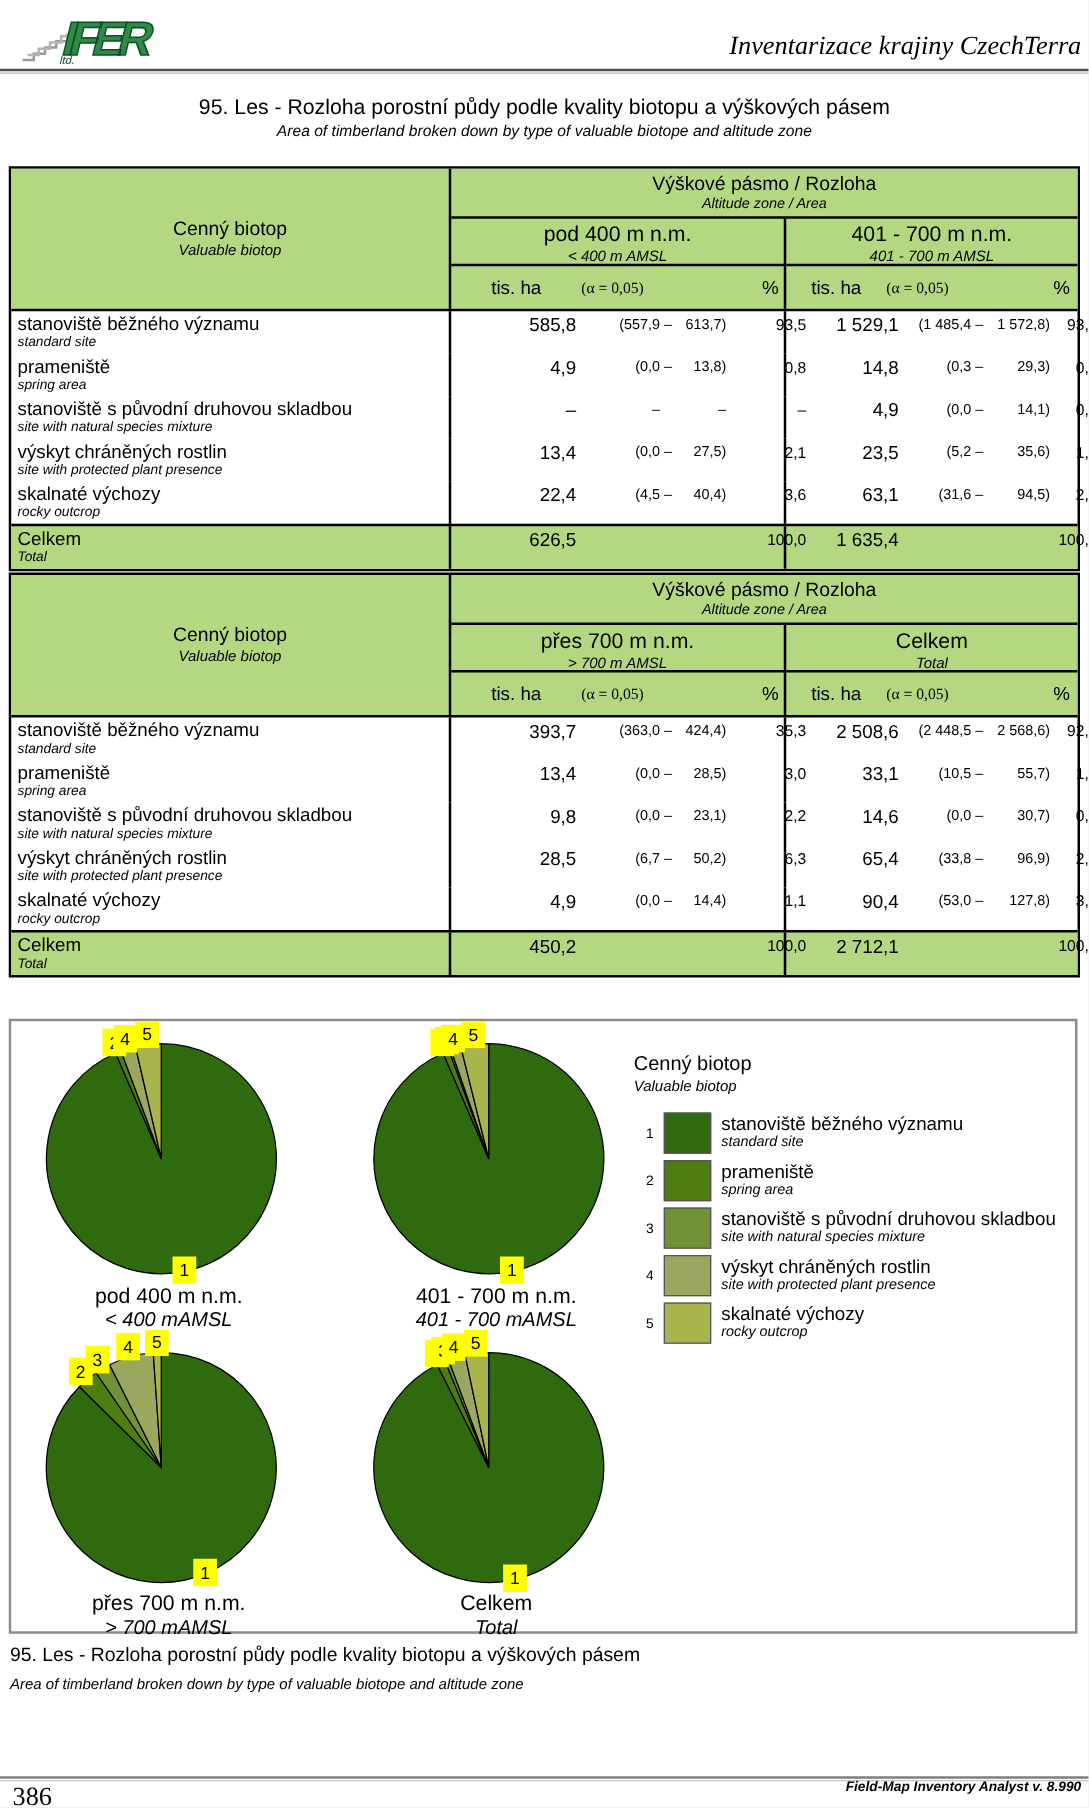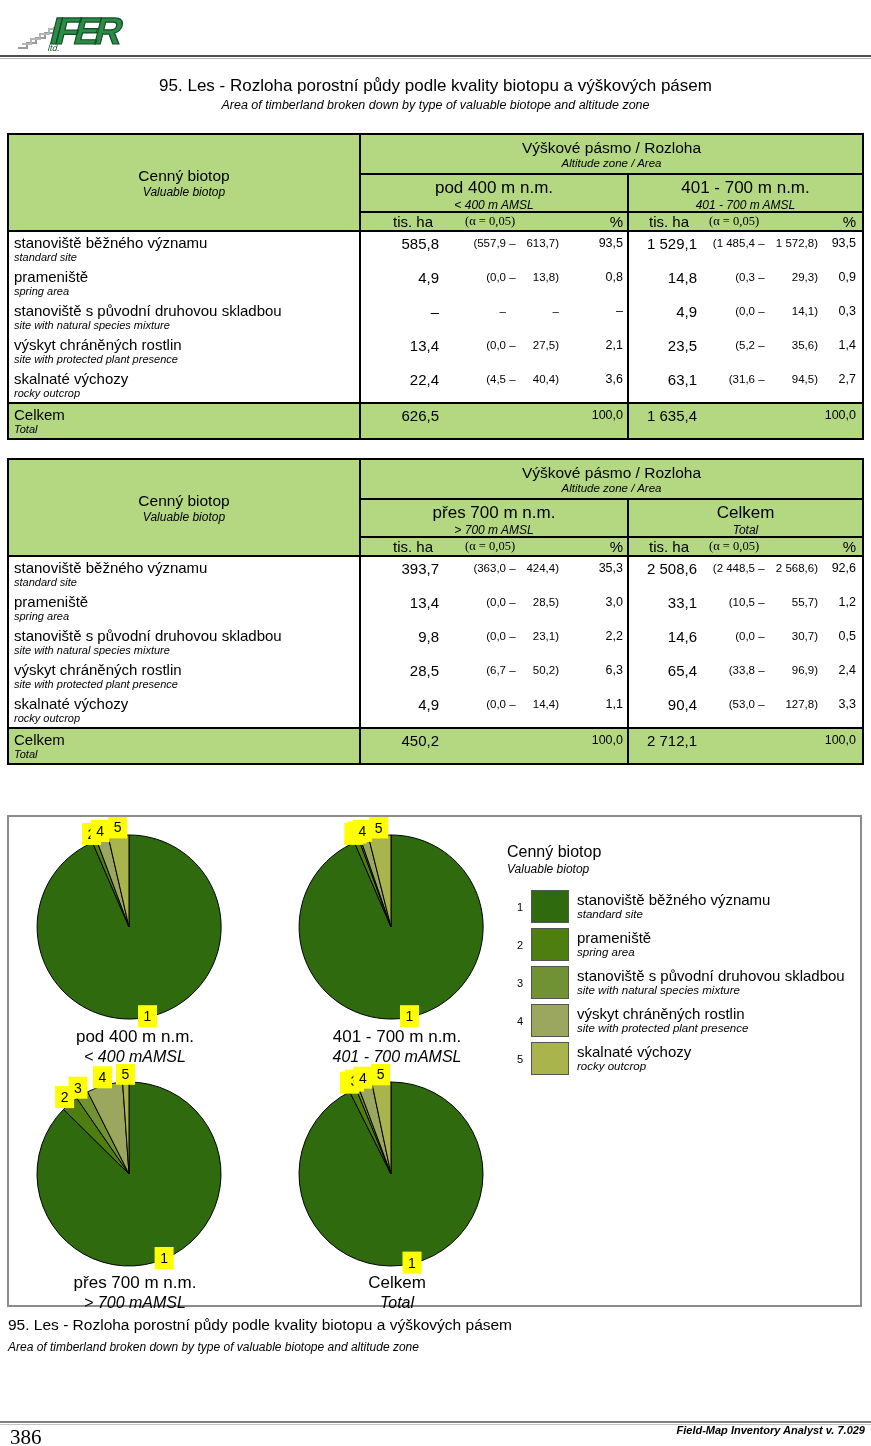--- a/index.html
+++ b/index.html
@@ -27,33 +27,33 @@
   .corner .cs{font-size:15.5px;}
   .corner .en{font-size:12px;font-style:italic;}
   .gtitle{height:40px;border-bottom:2px solid #000;text-align:center;padding-top:4px;box-sizing:border-box;}
   .gtitle .cs{font-size:15.5px;}
   .gtitle .en{font-size:11.5px;font-style:italic;}
   .gcols{display:grid;grid-template-columns:268px 233px;}
   .colhead{height:38px;border-bottom:2px solid #000;text-align:center;padding-top:3px;box-sizing:border-box;}
   .colhead.first{border-right:2px solid #000;}
   .colhead .cs{font-size:17px;}
   .colhead .en{font-size:12px;font-style:italic;}
-  .subrow{height:17px;box-sizing:border-box;display:grid;align-items:center;}
+  .subrow{height:34px;box-sizing:border-box;display:grid;align-items:center;}
   .subrow.first{border-right:2px solid #000;}
   .sr0{grid-template-columns:104px 118px 46px;}
   .sr1{grid-template-columns:80px 113px 40px;}
   .sub-v{text-align:center;font-size:15px;}
   .sub-ci{text-align:left;font-size:12.5px;font-family:"Liberation Serif",serif;}
   .sub-p{text-align:right;font-size:15px;padding-right:6px;}
   .tbody{border-top:2px solid #000;}
   .trow{display:grid;grid-template-columns:352px 268px 233px;min-height:34px;}
   .trow .name{border-right:2px solid #000;padding:2px 0 0 5px;box-sizing:border-box;}
   .trow .name .cs{font-size:15px;line-height:17px;}
   .trow .name .en{font-size:11px;font-style:italic;line-height:13px;}
-  .group{display:grid;padding-top:3px;box-sizing:border-box;align-content:start;}
+  .group{display:grid;padding-top:3px;box-sizing:border-box;align-content:start;margin-left:22px;}
   .group.g0{grid-template-columns:104px 118px 46px;border-right:2px solid #000;}
   .group.g1{grid-template-columns:80px 113px 40px;}
   .val{font-size:15px;text-align:right;}
   .g0 .val{padding-right:26px;} .g1 .val{padding-right:12px;}
   .ci{display:flex;justify-content:flex-end;font-size:11.5px;padding-top:2px;white-space:nowrap;}
   .g0 .ci{padding-right:24px;} .g1 .ci{padding-right:4px;}
   .ci .sep{width:13px;text-align:center;}
   .g0 .ci .hi{width:40px;text-align:right;} .g1 .ci .hi{width:50px;text-align:right;}
   .pct{font-size:12.5px;text-align:right;padding-right:6px;padding-top:1px;}
   .trow.total{background:#b4d781;border-top:2px solid #000;}
@@ -91,20 +91,21 @@
 <div class="page">
 
   <svg class="logo" width="122" height="52" viewBox="0 0 122 52">
     <path d="M6,44 h9 v-5 h9 v-5 h9 v-5 h9 v-5 h9" fill="none" stroke="#9a9a9a" stroke-width="2"></path>
     <path d="M10,40 h9 v-5 h9 v-5 h9 v-5 h9" fill="none" stroke="#b5b5b5" stroke-width="2"></path>
     <g transform="skewX(-14)">
       <text x="46" y="40" font-family="Liberation Sans, sans-serif" font-size="38" font-weight="bold" letter-spacing="-5" fill="#2e8b47" stroke="#0e4f24" stroke-width="1.2">IFER</text>
       <text x="47" y="47" font-family="Liberation Sans, sans-serif" font-size="9" fill="#0e4f24">ltd.</text>
     </g>
   </svg>
+  <div class="brand">Inventarizace krajiny CzechTerra</div>
   <div class="header-rule"></div>
 
   <div class="title">
     <div class="title-cs">95. Les - Rozloha porostní půdy podle kvality biotopu a výškových pásem</div>
     <div class="title-en">Area of timberland broken down by type of valuable biotope and altitude zone</div>
   </div>
 
   <div class="tbl tbl1">
     <div class="thead">
       <div class="corner">
@@ -603,14 +604,14 @@
     </div>
   </div>
 
   <div class="caption">
     <div class="caption-cs">95. Les - Rozloha porostní půdy podle kvality biotopu a výškových pásem</div>
     <div class="caption-en">Area of timberland broken down by type of valuable biotope and altitude zone</div>
   </div>
 
   <div class="footer-rule"></div>
   <div class="page-num">386</div>
-  <div class="app-name">Field-Map Inventory Analyst v. 7.029</div>
+  <div class="app-name">Field-Map Inventory Analyst v. 8.990</div>
 </div>
 
 </body></html>

